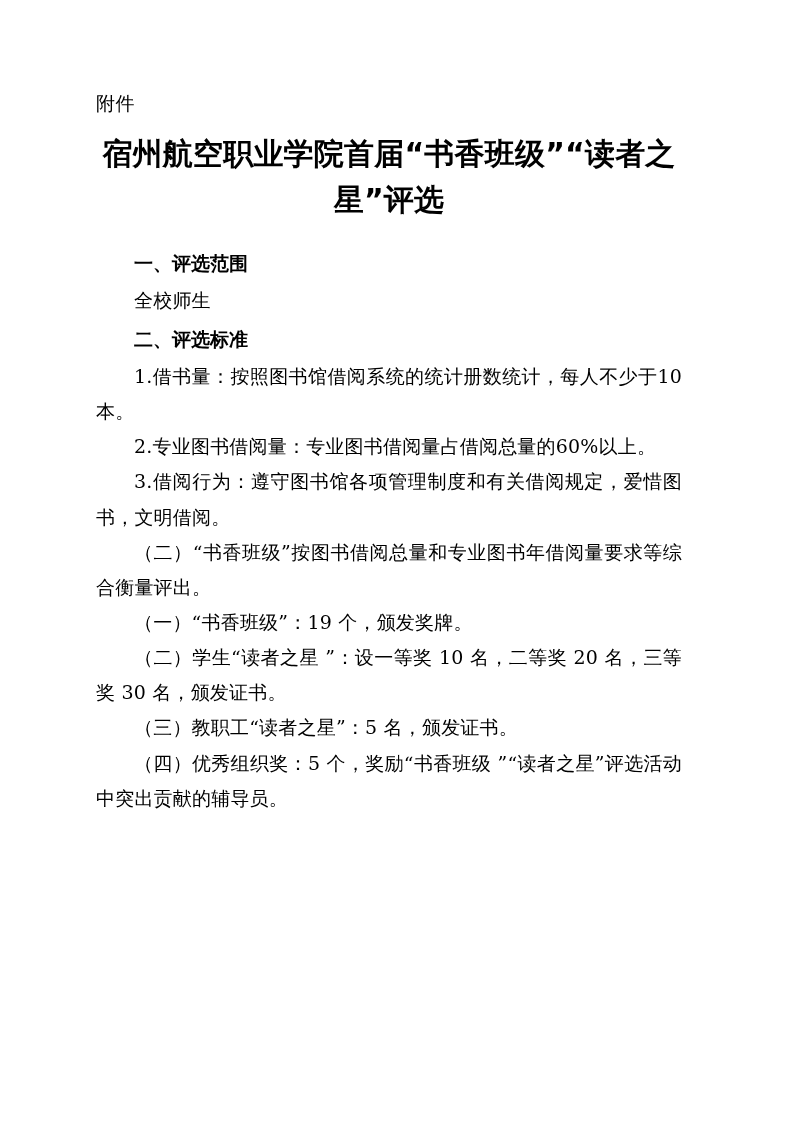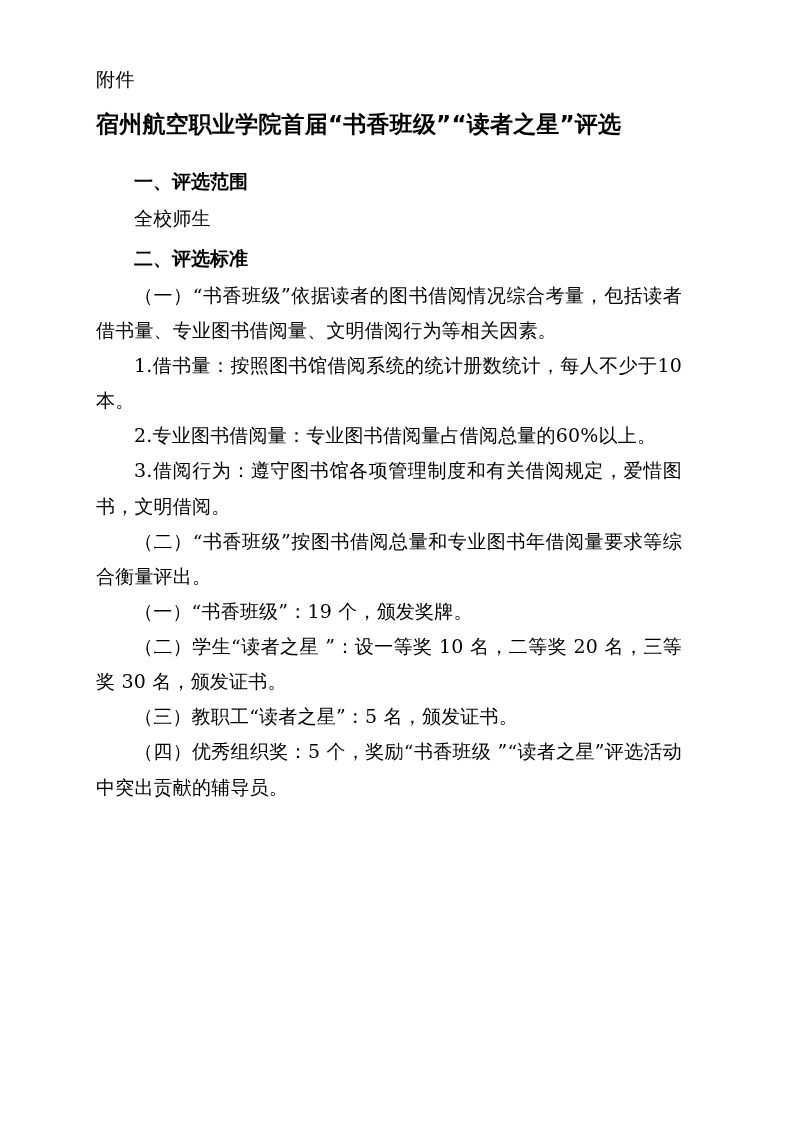--- a/index.html
+++ b/index.html
@@ -12,34 +12,35 @@
     height: 1122px;
     font-family: "DejaVu Serif", "Liberation Serif", serif;
     color: #000000;
     position: relative;
     overflow: hidden;
   }
   .page {
     box-sizing: border-box;
     width: 778px;
     height: 1122px;
-    padding: 66px 96px 60px 96px;
+    padding: 90px 96px 60px 96px;
   }
   .attachment-label {
     font-family: "DejaVu Sans", "Liberation Sans", sans-serif;
     font-size: 19px;
     font-weight: 500;
     letter-spacing: 0.5px;
     margin: 0 0 14px 0;
     line-height: 1.4;
   }
   .doc-title {
     font-family: "DejaVu Sans", "Liberation Sans", sans-serif;
-    font-size: 23px;
+    font-size: 30px;
     font-weight: bold;
+    text-align: center;
     line-height: 1.55;
     margin: 6px 0 22px 0;
     letter-spacing: 0.2px;
   }
   .section-heading {
     font-family: "DejaVu Sans", "Liberation Sans", sans-serif;
     font-size: 19px;
     font-weight: bold;
     line-height: 1.85;
     text-indent: 2em;
@@ -64,21 +65,20 @@
 
   <h1 class="doc-title">
     <span>宿州航空职业学院首届“书香班级”“读者之星”评选</span>
     <br>
   </h1>
 
   <div class="section-heading">一、评选范围</div>
   <p class="body-text">全校师生</p>
 
   <div class="section-heading">二、评选标准</div>
-  <p class="body-text">（一）“书香班级”依据读者的图书借阅情况综合考量，包括读者借书量、专业图书借阅量、文明借阅行为等相关因素。</p>
   <p class="body-text">1.借书量：按照图书馆借阅系统的统计册数统计，每人不少于10本。</p>
   <p class="body-text">2.专业图书借阅量：专业图书借阅量占借阅总量的60%以上。</p>
   <p class="body-text">3.借阅行为：遵守图书馆各项管理制度和有关借阅规定，爱惜图书，文明借阅。</p>
   <p class="body-text">（二）“书香班级”按图书借阅总量和专业图书年借阅量要求等综合衡量评出。</p>
 
   <p class="body-text">（一）“书香班级”：19 个，颁发奖牌。</p>
   <p class="body-text">（二）学生“读者之星 ”：设一等奖 10 名，二等奖 20 名，三等奖 30 名，颁发证书。</p>
   <p class="body-text">（三）教职工“读者之星”：5 名，颁发证书。</p>
   <p class="body-text">（四）优秀组织奖：5 个，奖励“书香班级 ”“读者之星”评选活动中突出贡献的辅导员。</p>
 

